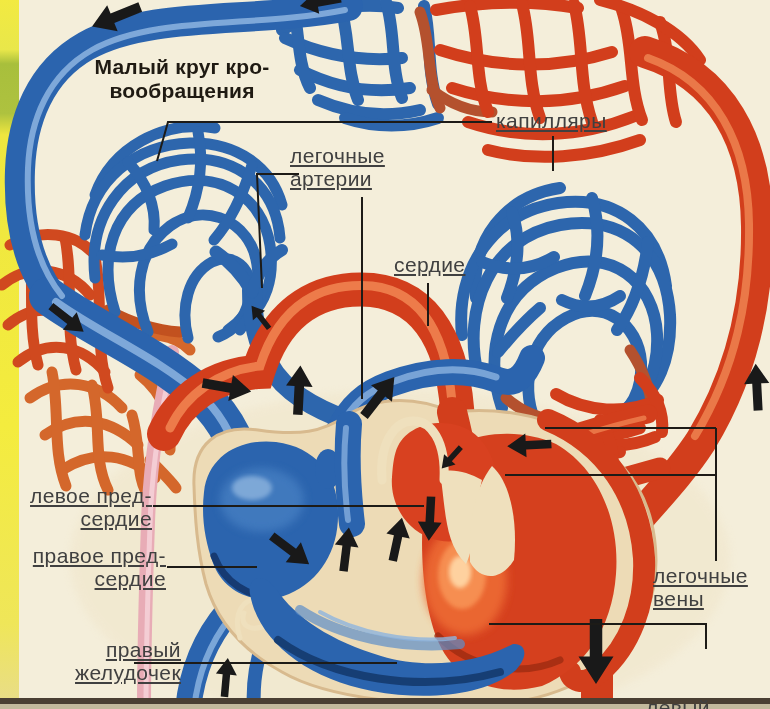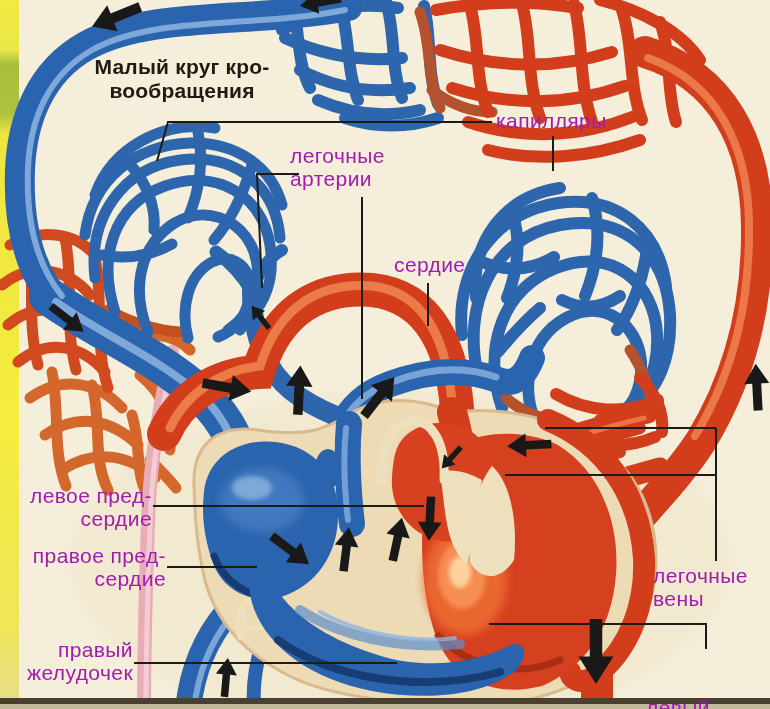--- a/index.html
+++ b/index.html
@@ -1,20 +1,20 @@
 <!DOCTYPE html>
 <html><head>
 <meta charset="utf-8">
 <style>
   html,body{margin:0;padding:0;background:#888;}
   #stage{position:relative;width:770px;height:709px;overflow:hidden;background:#f4eeda;
          font-family:"Liberation Sans",sans-serif;}
   #art{position:absolute;left:0;top:0;}
-  .lbl{position:absolute;font-size:21px;line-height:23px;color:#a21caf;
-       white-space:pre-line;letter-spacing:.4px;}
+  .lbl{position:absolute;font-size:21px;line-height:23px;color:#404040;
+       white-space:pre-line;letter-spacing:.4px;text-decoration:underline;}
   .lbl.right{text-align:right;}
   .lbl.center{text-align:left;}
   .title{position:absolute;font-size:21px;line-height:24px;font-weight:bold;
          color:#1f1a12;text-align:center;white-space:pre-line;letter-spacing:.2px;}
 </style>
 </head>
 <body>
 
 <div id="stage">
 
@@ -249,21 +249,21 @@
 артерии</div>
 
 <div class="lbl" style="left:394px;top:253px;">сердие</div>
 
 <div class="lbl right" style="left:0px;top:484px;width:152px;">левое пред-
 сердие</div>
 
 <div class="lbl right" style="left:0px;top:544px;width:166px;">правое пред-
 сердие</div>
 
-<div class="lbl right" style="left:0px;top:638px;width:133px;">правый
+<div class="lbl right" style="left:0px;top:638px;width:133px;padding-left:48px;">правый
 желудочек</div>
 
 <div class="lbl center" style="left:653px;top:564px;width:120px;">легочные
 вены</div>
 
 <div class="lbl center" style="left:646px;top:651px;width:120px;margin-top:45px;">левый
 желудочек</div>
 
 </div>
 

